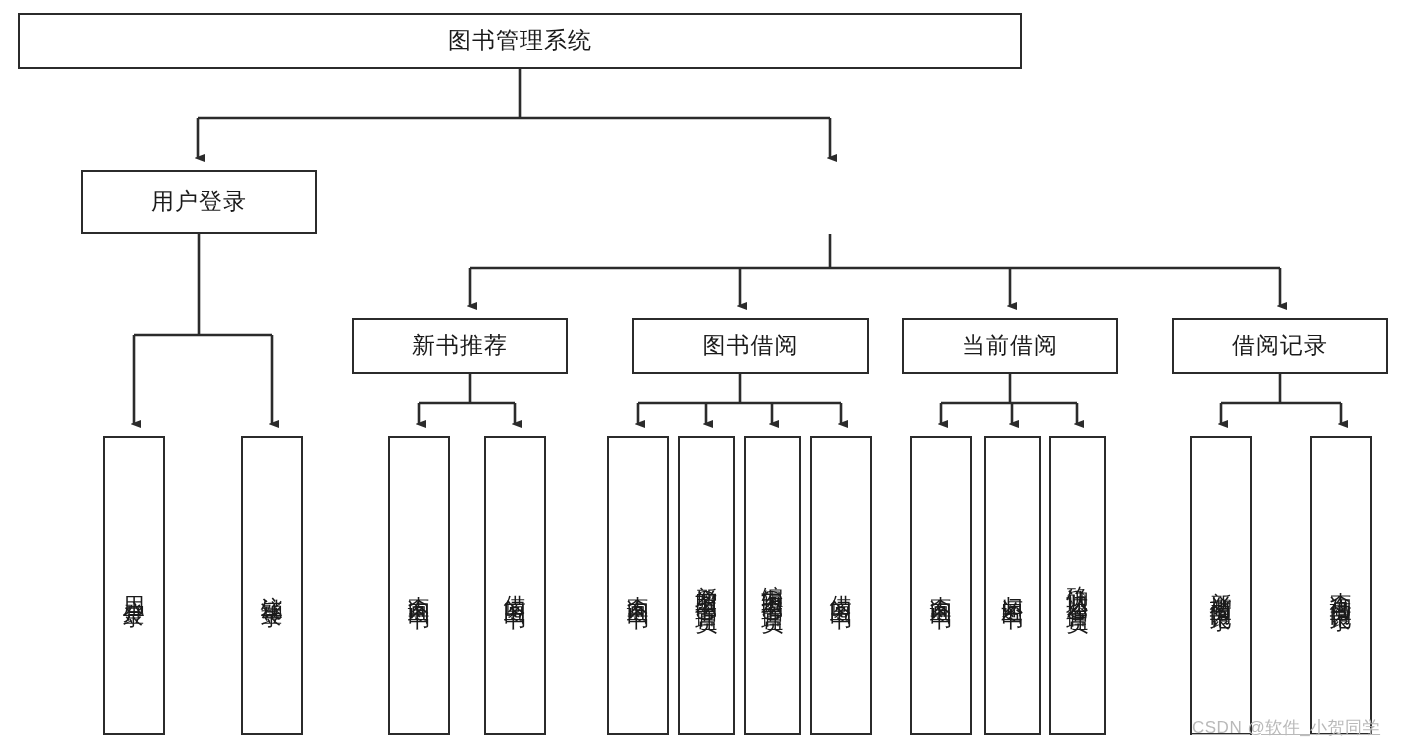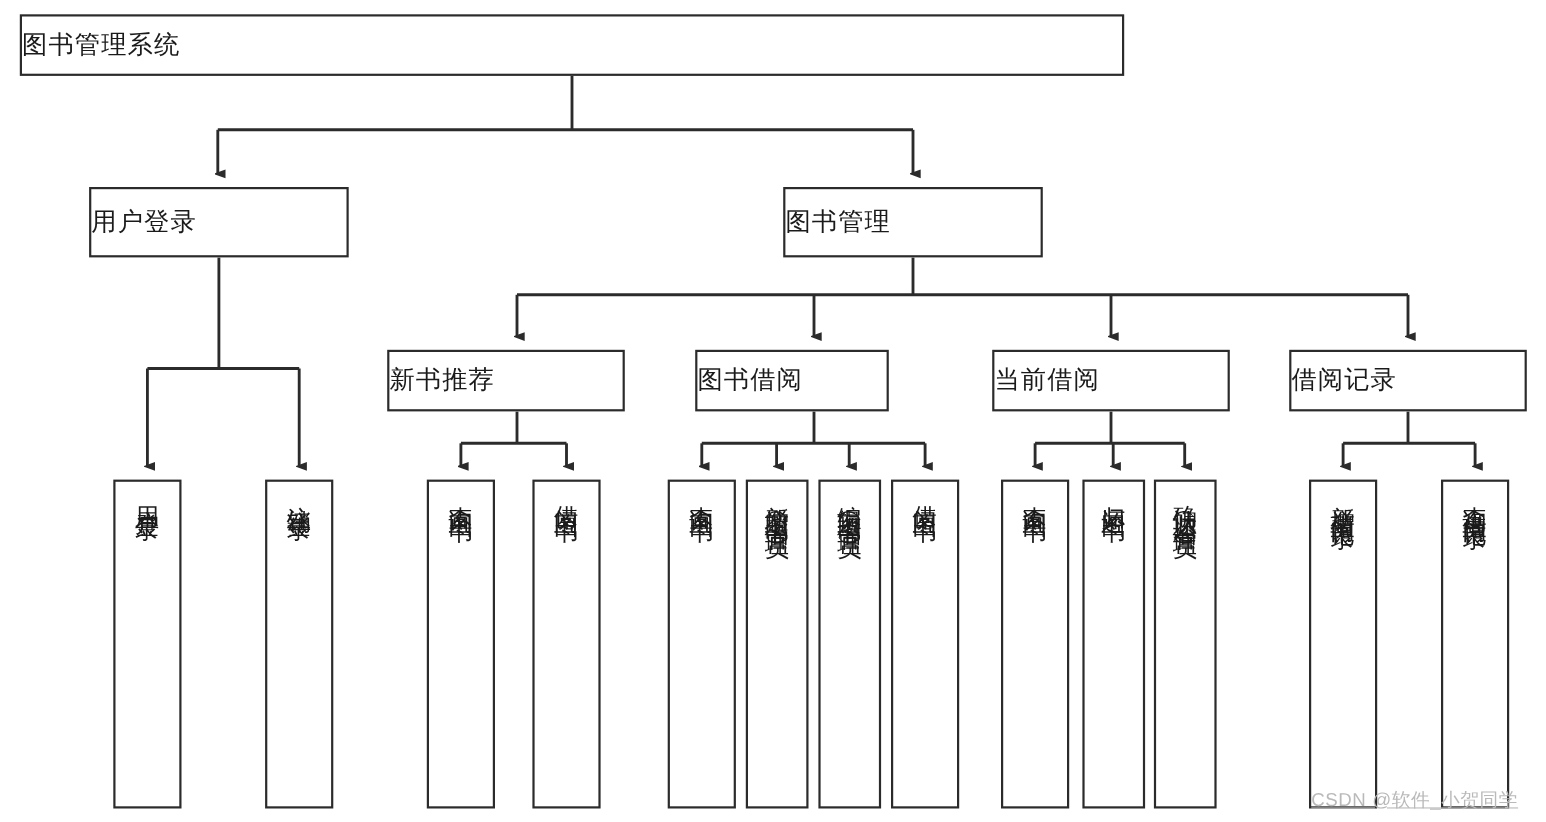--- a/index.html
+++ b/index.html
@@ -25,21 +25,21 @@
     height: 747px;
   }
   .node {
     position: absolute;
     box-sizing: border-box;
     border: 2px solid #2b2b2b;
     background: #ffffff;
     color: #1a1a1a;
     display: flex;
     align-items: center;
-    justify-content: flex-start;
+    justify-content: center;
     text-align: center;
   }
   .node.horiz {
     font-size: 23px;
     letter-spacing: 1px;
     line-height: 1.2;
   }
   .node.vert {
     writing-mode: vertical-rl;
     text-orientation: upright;
@@ -130,28 +130,25 @@
     </g>
   </svg>
 
   <div class="node horiz" style="left: 18px; top: 13px; width: 1004px; height: 56px;">
     <span>图书管理系统</span>
   </div>
 
   <div class="node horiz" style="left: 81px; top: 170px; width: 236px; height: 64px;">
     <span>用户登录</span>
   </div>
-  <div class="node horiz" style="left: 712px; top: 170px; width: 236px; height: 64px;">
-    <span>图书管理</span>
-  </div>
 
   <div class="node horiz" style="left: 352px; top: 318px; width: 216px; height: 56px;">
     <span>新书推荐</span>
   </div>
-  <div class="node horiz" style="left: 632px; top: 318px; width: 176px; height: 56px;">
+  <div class="node horiz" style="left: 632px; top: 318px; width: 237px; height: 56px;">
     <span>图书借阅</span>
   </div>
   <div class="node horiz" style="left: 902px; top: 318px; width: 216px; height: 56px;">
     <span>当前借阅</span>
   </div>
   <div class="node horiz" style="left: 1172px; top: 318px; width: 216px; height: 56px;">
     <span>借阅记录</span>
   </div>
 
   <div class="node vert" style="left: 103px; top: 436px; width: 62px; height: 299px;">

